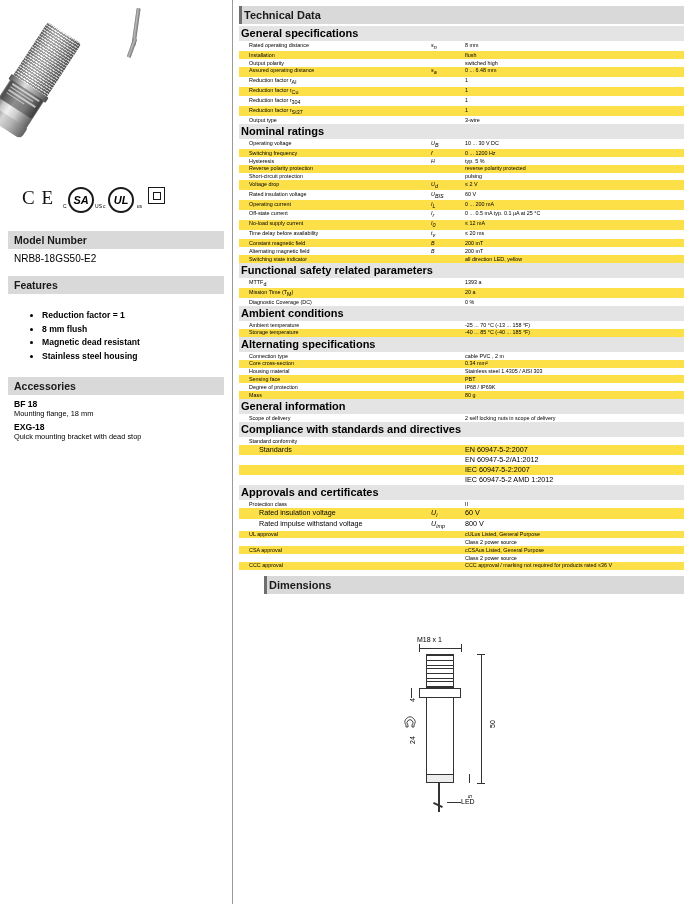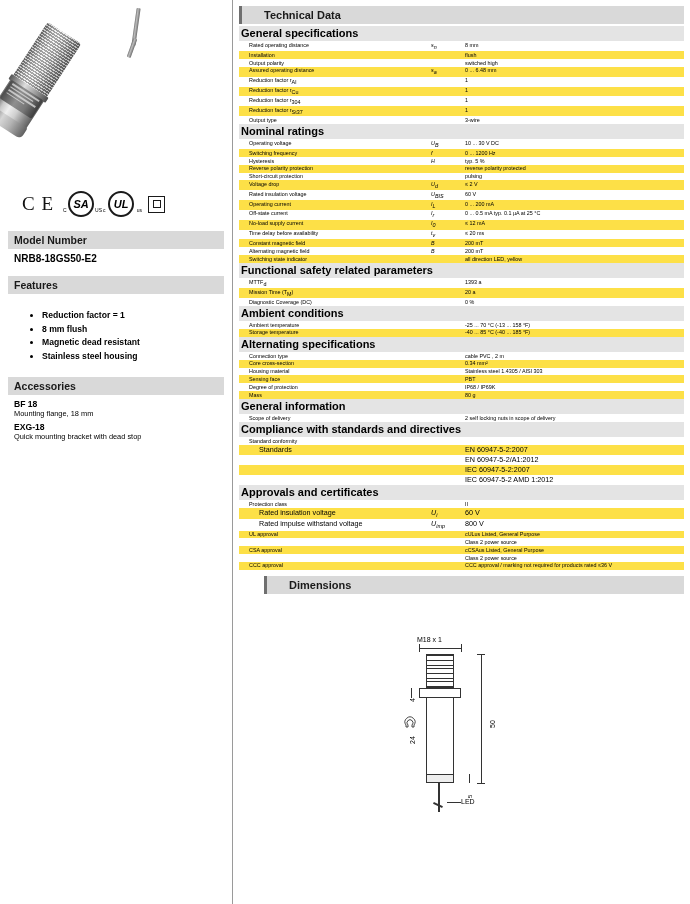--- a/index.html
+++ b/index.html
@@ -76,21 +76,21 @@
   .barrel .label i:nth-child(3){ width:85%; }
   .barrel .label i:nth-child(4){ width:55%; }
   .barrel .nut {
     position:absolute; left:-2px; top:63px; width:44px; height:6px;
     background: linear-gradient(to right,#555,#ddd 40%,#9a9a9a 70%,#4d4d4d);
     border-radius:1px;
   }
 
   
   .marks {
-    display:flex; align-items:center; gap:14px;
+    display:flex; align-items:flex-start; gap:14px;
     margin: 4px 0 0 14px; height: 34px;
   }
   .ce {
     font-family:"Liberation Serif", serif;
     font-size:19px; letter-spacing:1px; color:#111; font-weight:400;
   }
   .mark-circle {
     width:26px;height:26px;border-radius:50%;
     border:2px solid #1a1a1a;
     display:flex;align-items:center;justify-content:center;
@@ -111,21 +111,21 @@
 
   .sec-head {
     background:#d9d9d9;
     font-weight:bold;
     font-size:10.5px;
     padding:3px 6px;
     margin: 10px 0 4px 0;
     color:#1a1a1a;
   }
   .model-num {
-    font-weight:bold; font-size:10px; padding:0 6px 2px 6px;
+    font-weight:normal; font-size:10px; padding:0 6px 2px 6px;
   }
   ul.feat {
     margin:16px; padding-left:18px;
   }
   ul.feat li {
     font-weight:bold; font-size:8.6px; margin-bottom:3.5px;
   }
   .acc-item { padding: 0 6px; }
   .acc-title { font-weight:bold; font-size:8.6px; }
   .acc-desc { font-size:7.4px; margin-bottom:4px; }
@@ -134,21 +134,21 @@
   .right {
     width: 458px;
     border-left: 1px solid #9a9a9a;
     padding: 6px 6px 0 6px;
     position:relative;
   }
   .r-head {
     background:#d9d9d9;
     font-weight:bold;
     font-size:11px;
-    padding:3px 22px;
+    padding:3px 2px;
     border-left:3px solid #6f6f6f;
     color:#1a1a1a;
   }
   table.spec {
     width:100%;
     border-collapse:collapse;
     font-size:7.2px;
     margin-top:2px;
   }
   table.spec td {

